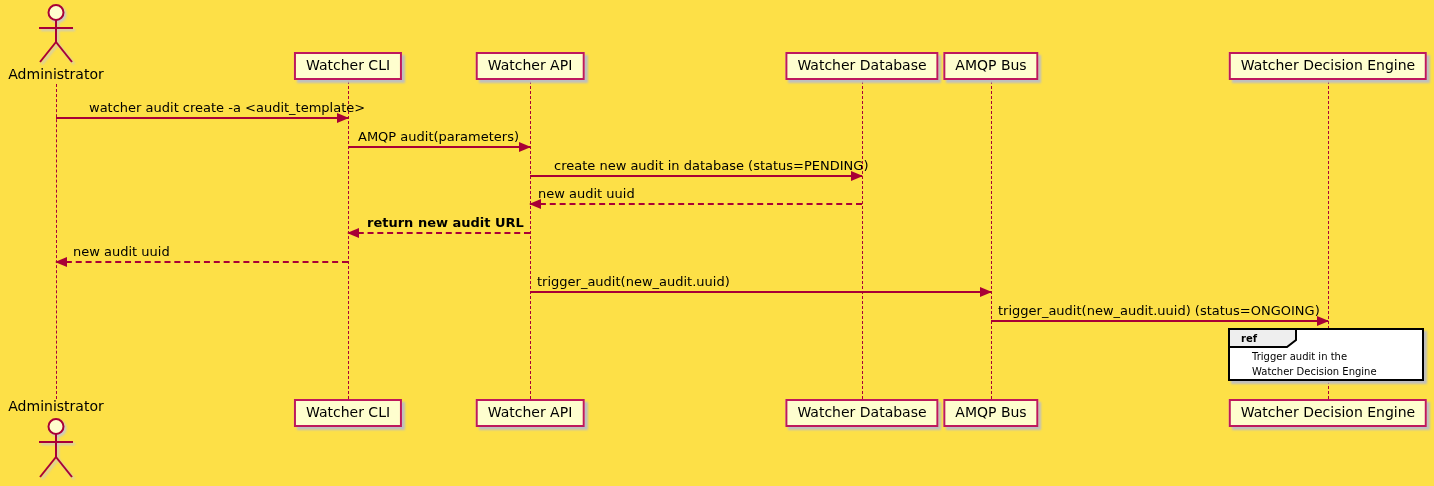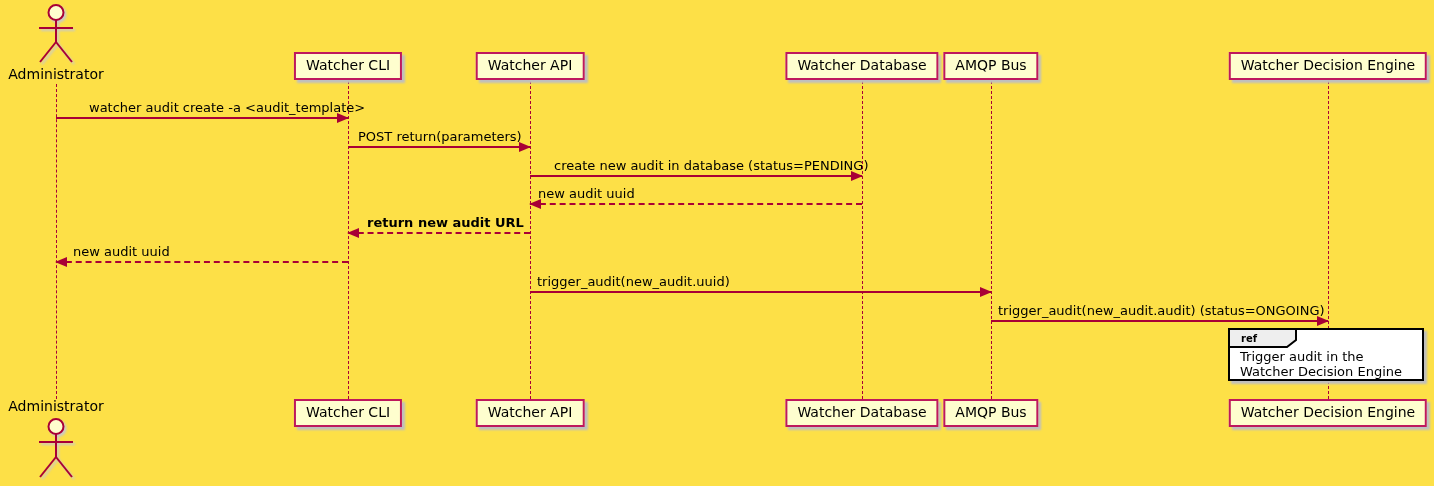--- a/index.html
+++ b/index.html
@@ -54,22 +54,22 @@
     background:#ffffff;
     border:2px solid #000000;
     box-shadow:3px 3px 2px #bfbfbf;
   }
   .ref-header-svg{position:absolute;left:-2px;top:-2px;}
   .ref-keyword{
     position:absolute;left:11px;top:0px;
     font-size:10px;font-weight:bold;line-height:17px;
   }
   .ref-text{
-    position:absolute;left:10px;top:19px;
-    font-size:13px;line-height:15px;white-space:nowrap;
+    position:absolute;left:22px;top:19px;
+    font-size:10px;line-height:15px;white-space:nowrap;
   }
 </style>
 </head>
 <body>
 
 <div id="canvas">
 
   <div class="lifeline" style="left:56px;top:84px;height:315px;"></div>
   <div class="lifeline" style="left:348px;top:81px;height:318px;"></div>
   <div class="lifeline" style="left:530px;top:81px;height:318px;"></div>
@@ -107,21 +107,21 @@
   <div class="pbox" style="left:991px;top:399px;">AMQP Bus</div>
   <div class="pbox" style="left:1328px;top:399px;">Watcher Decision Engine</div>
 
   <div class="msg" style="left:56px;top:118px;width:292px;">
     <div class="msg-label" style="left:24px;margin-left:9px;">watcher audit create -a &lt;audit_template&gt;</div>
     <div class="msg-line solid"></div>
     <div class="arr right"></div>
   </div>
 
   <div class="msg" style="left:348px;top:147px;width:182px;">
-    <div class="msg-label" style="left:10px;">POST return(parameters)</div>
+    <div class="msg-label" style="left:10px;">AMQP audit(parameters)</div>
     <div class="msg-line solid"></div>
     <div class="arr right"></div>
   </div>
 
   <div class="msg" style="left:530px;top:176px;width:332px;">
     <div class="msg-label" style="left:24px;">create new audit in database (status=PENDING)</div>
     <div class="msg-line solid"></div>
     <div class="arr right"></div>
   </div>
 
@@ -143,21 +143,21 @@
     <div class="arr left"></div>
   </div>
 
   <div class="msg" style="left:530px;top:292px;width:461px;">
     <div class="msg-label" style="left:7px;">trigger_audit(new_audit.uuid)</div>
     <div class="msg-line solid"></div>
     <div class="arr right"></div>
   </div>
 
   <div class="msg" style="left:991px;top:321px;width:337px;">
-    <div class="msg-label" style="left:7px;">trigger_audit(new_audit.audit) (status=ONGOING)</div>
+    <div class="msg-label" style="left:7px;">trigger_audit(new_audit.uuid) (status=ONGOING)</div>
     <div class="msg-line solid"></div>
     <div class="arr right"></div>
   </div>
 
   <div class="refbox" style="left:1228px;top:328px;width:192px;height:49px;">
     <svg class="ref-header-svg" width="70" height="20" viewBox="0 0 70 20">
       <path d="M1,1 L68,1 L68,12 L59,19 L1,19 Z" fill="#EEEEEE" stroke="#000000" stroke-width="2"></path>
     </svg>
     <div class="ref-keyword">ref</div>
     <div class="ref-text">

